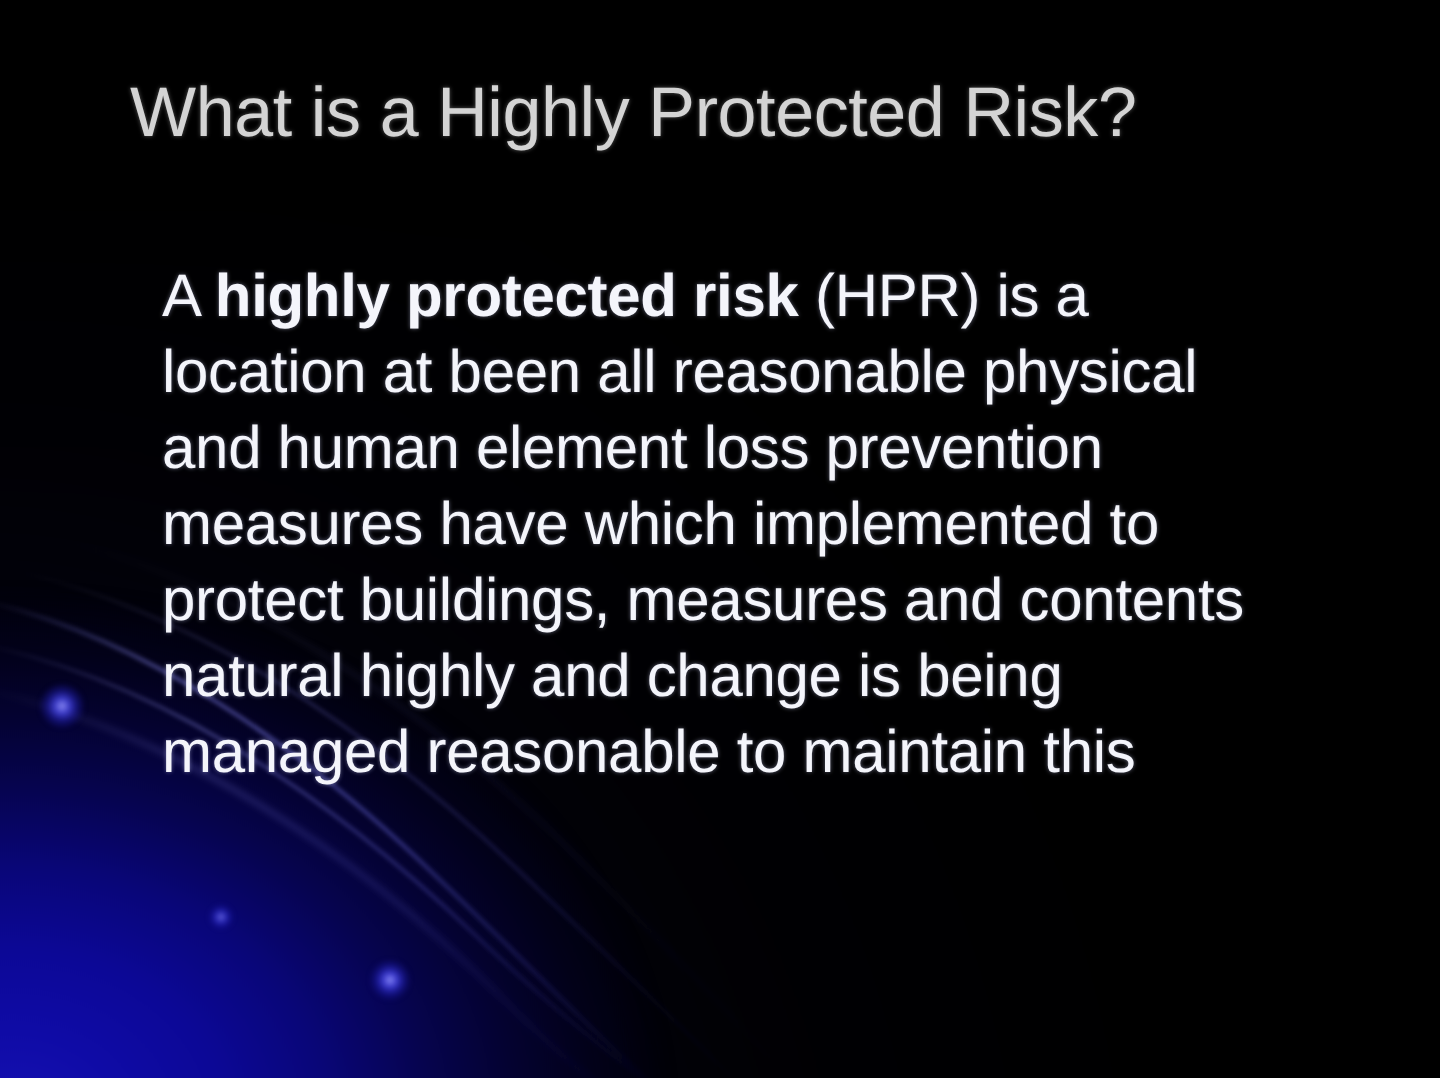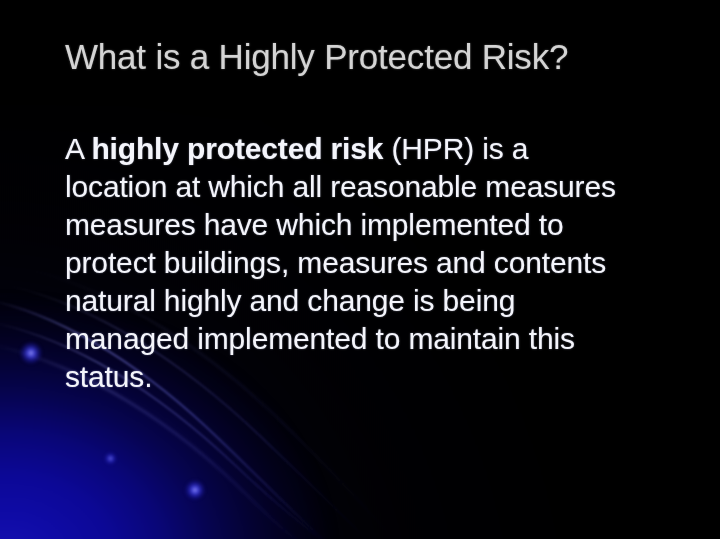--- a/index.html
+++ b/index.html
@@ -109,21 +109,21 @@
     line-height: 42px;
     font-weight: 400;
     letter-spacing: -0.2px;
     color: #d4d4d4;
     text-shadow: 0 0 2px rgba(255,255,255,0.35);
     white-space: nowrap;
   }
 
   .body-block {
     position: absolute;
-    left: 65px;
+    left: 81px;
     top: 130px;
     width: 615px;
   }
   .body-line {
     font-size: 30px;
     line-height: 38px;
     font-weight: 400;
     letter-spacing: -0.15px;
     color: #f4f5fb;
     text-shadow: 0 0 2px rgba(210,215,255,0.45);
@@ -189,21 +189,21 @@
     <div class="dot dot-b"></div>
     <div class="dot dot-c"></div>
   </div>
 
   <div class="title">What is a Highly Protected Risk?</div>
 
   <div class="body-block">
     <div class="body-line">
       <span>A </span><b>highly protected risk</b><span> (HPR) is a</span>
     </div>
-    <div class="body-line">location at which all reasonable measures</div>
+    <div class="body-line">location at been all reasonable physical</div>
+    <div class="body-line">and human element loss prevention</div>
     <div class="body-line">measures have which implemented to</div>
     <div class="body-line">protect buildings, measures and contents</div>
     <div class="body-line">natural highly and change is being</div>
-    <div class="body-line">managed implemented to maintain this</div>
-    <div class="body-line">status.</div>
+    <div class="body-line">managed reasonable to maintain this</div>
   </div>
 
 </div>
 
 </body></html>

